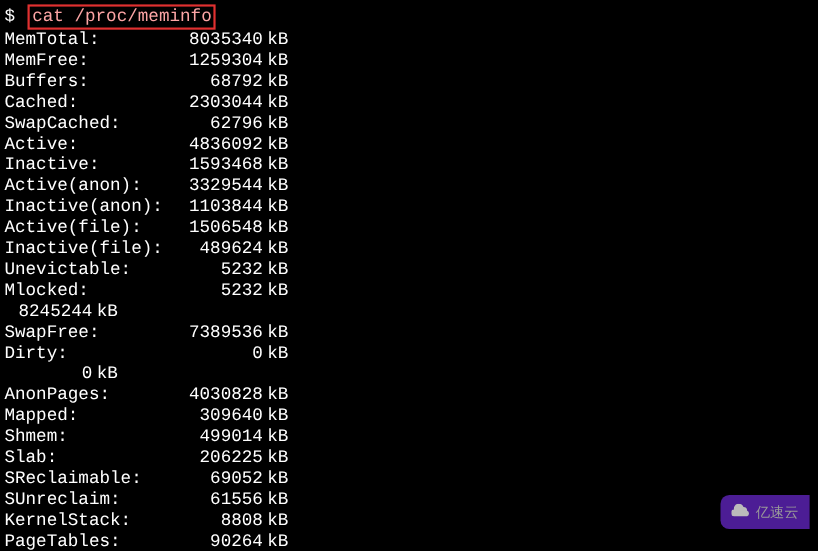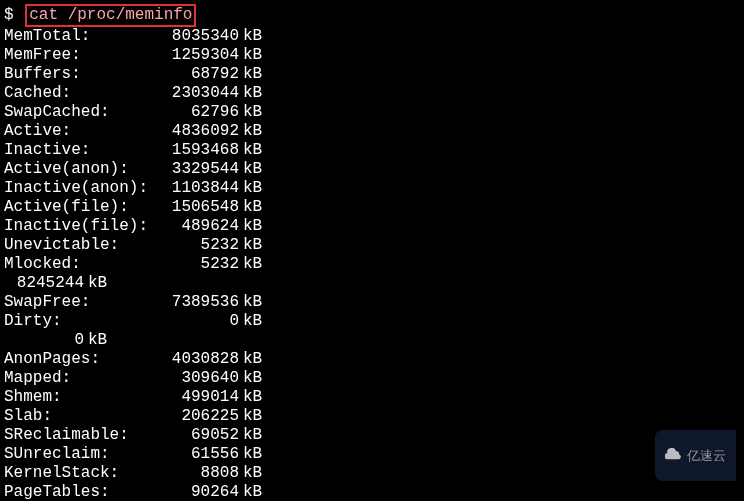--- a/index.html
+++ b/index.html
@@ -50,23 +50,23 @@
       display: inline-block;
     }
     .unit {
       margin-left: 4px;
       display: inline-block;
     }
     .watermark {
       position: absolute;
       bottom: 20px;
       right: 8px;
-      background: #0f172a;
+      background: #4c1d95;
       color: #999;
-      padding: 16px 10px;
+      padding: 6px 10px;
       border-radius: 8px 0 0 8px;
       font-family: Arial, sans-serif;
       font-size: 13px;
       display: flex;
       align-items: center;
       box-shadow: 0 1px 3px rgba(0,0,0,0.2);
     }
     .cloud-icon {
       margin-right: 4px;
       color: #bbb;

